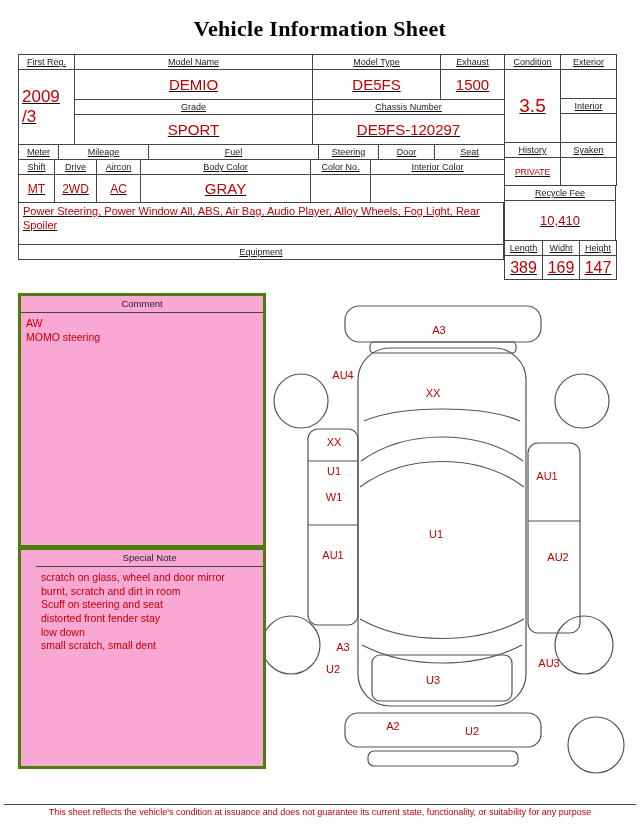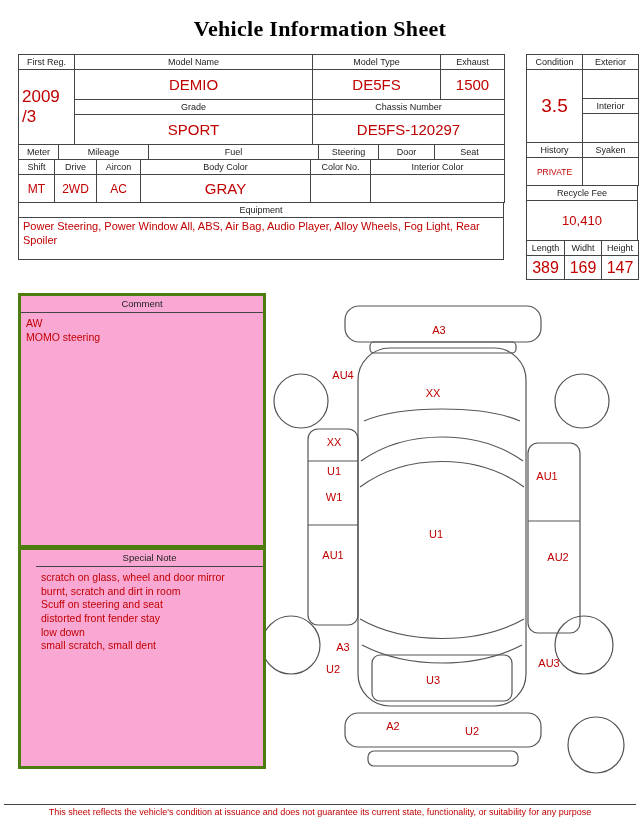--- a/index.html
+++ b/index.html
@@ -9,21 +9,21 @@
     font-family: "Liberation Sans", sans-serif;
     color: #111; position: relative; overflow: hidden;
   }
   .page { padding: 12px 18px 0 18px; }
   .title {
     text-align: center;
     font-family: "Liberation Serif", serif;
     font-size: 22px; font-weight: 600;
     margin: 4px 0 12px 0; letter-spacing: .3px; color: #000;
   }
-  .top { display: flex; gap: 22px; }
+  .top { display: flex; gap: 0; text-decoration: underline; }
   .top-left { width: 486px; }
   .top-right { width: 112px; }
   table { border-collapse: collapse; table-layout: fixed; width: 100%; }
   table + table { margin-top: -1px; }
   th, td { border: 1px solid #444; overflow: hidden; }
   th {
     font-weight: normal; font-size: 9px; color: #222;
     text-align: center; height: 15px; padding: 1px 2px; white-space: nowrap;
   }
   td { text-align: center; color: var(--accent, #c00000); vertical-align: middle; }
@@ -155,24 +155,24 @@
           <td class="lg">GRAY</td>
           <td></td>
           <td></td>
         </tr>
       </tbody>
         </table>
 
       <table>
         <tbody>
             <tr>
+          <td class="equip-text">Power Steering, Power Window All, ABS, Air Bag, Audio Player, Alloy Wheels, Fog Light, Rear Spoiler</td>
+        </tr>
+        <tr>
           <th>Equipment</th>
-        </tr>
-        <tr>
-          <td class="equip-text">Power Steering, Power Window All, ABS, Air Bag, Audio Player, Alloy Wheels, Fog Light, Rear Spoiler</td>
         </tr>
       </tbody>
         </table>
 
     </div>
 
     <div class="top-right">
 
       <table>
         <colgroup>

